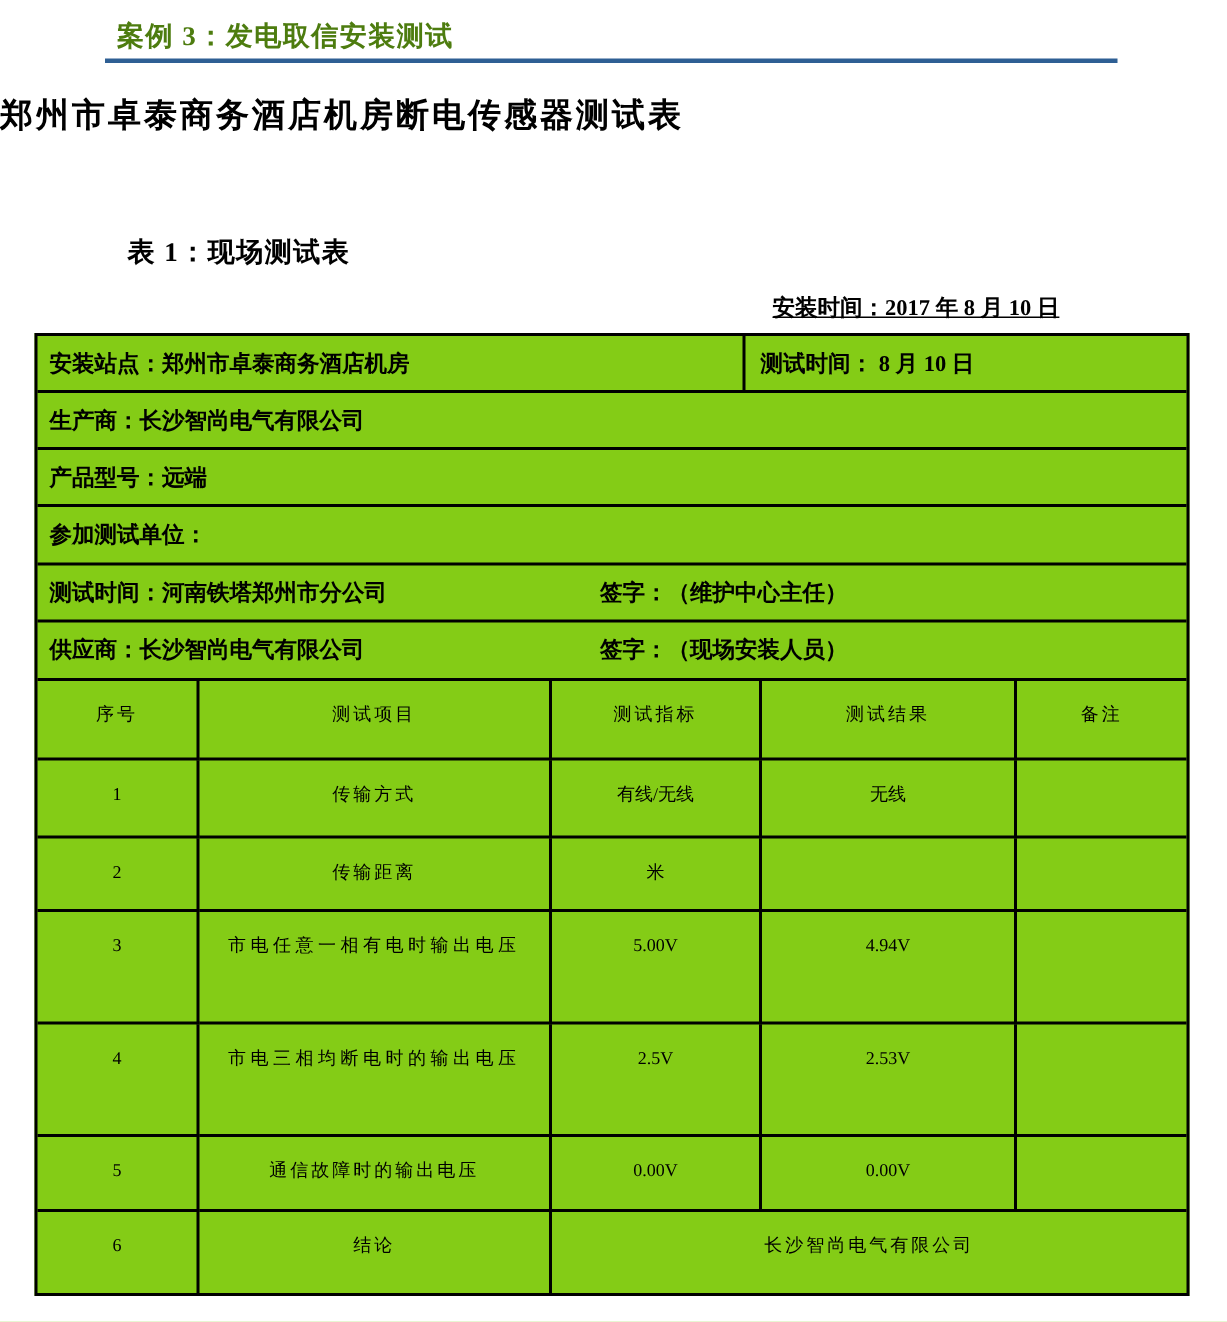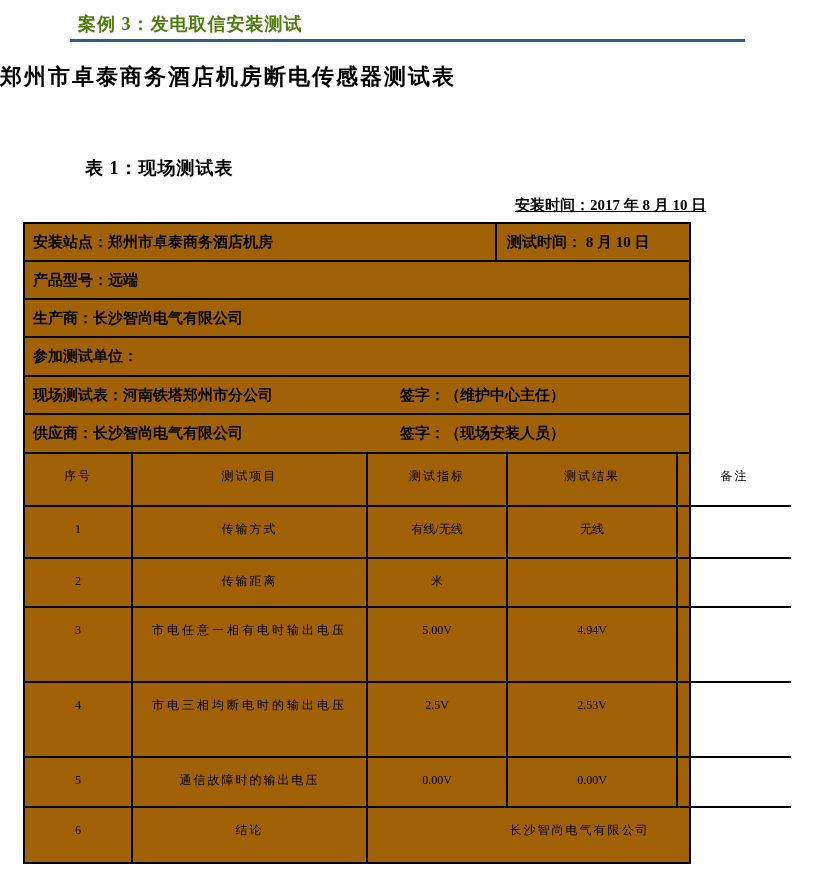--- a/index.html
+++ b/index.html
@@ -27,23 +27,23 @@
   }
   .table-caption{
     position:absolute;left:85px;top:156px;
     font-size:18px;font-weight:bold;letter-spacing:1px;white-space:nowrap;
   }
   .install-time{
     position:absolute;left:515px;top:196px;
     font-size:15px;font-weight:bold;white-space:nowrap;text-decoration:underline;
   }
   .main-table{
-    position:absolute;left:23px;top:222px;width:668px;
+    position:absolute;left:23px;top:222px;width:770px;
     border:2px solid #000;box-sizing:border-box;
-    background:#a16207;
+    background:#84cc16;
   }
   
   .info-row{
     display:flex;align-items:center;
     border-bottom:2px solid #000;
     font-size:15px;font-weight:bold;
     box-sizing:border-box;
   }
   .info-row .cell{
     display:flex;align-items:center;
@@ -87,31 +87,31 @@
 
   <div class="install-time">安装时间：2017 年 8 月 10 日</div>
 
   <div class="main-table">
 
     <div class="info-row h38">
       <div class="cell split-left">安装站点：郑州市卓泰商务酒店机房</div>
       <div class="cell split-right">测试时间： 8 月 10 日</div>
     </div>
     <div class="info-row h38">
-      <div class="cell">产品型号：远端</div>
+      <div class="cell">生产商：长沙智尚电气有限公司</div>
     </div>
     <div class="info-row h38">
-      <div class="cell">生产商：长沙智尚电气有限公司</div>
+      <div class="cell">产品型号：远端</div>
     </div>
     <div class="info-row h39">
       <div class="cell">参加测试单位：</div>
     </div>
     <div class="info-row h38">
       <div class="cell">
-        <span class="sign-left">现场测试表：河南铁塔郑州市分公司</span>
+        <span class="sign-left">测试时间：河南铁塔郑州市分公司</span>
         <span class="sign-text">签字：（维护中心主任）</span>
       </div>
     </div>
     <div class="info-row h39">
       <div class="cell">
         <span class="sign-left">供应商：长沙智尚电气有限公司</span>
         <span class="sign-text">签字：（现场安装人员）</span>
       </div>
     </div>
 

